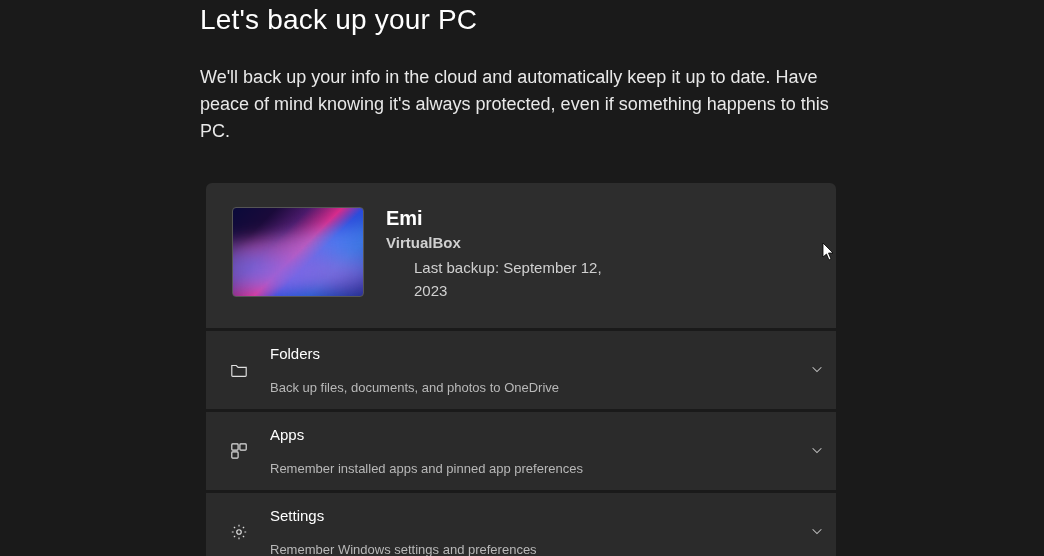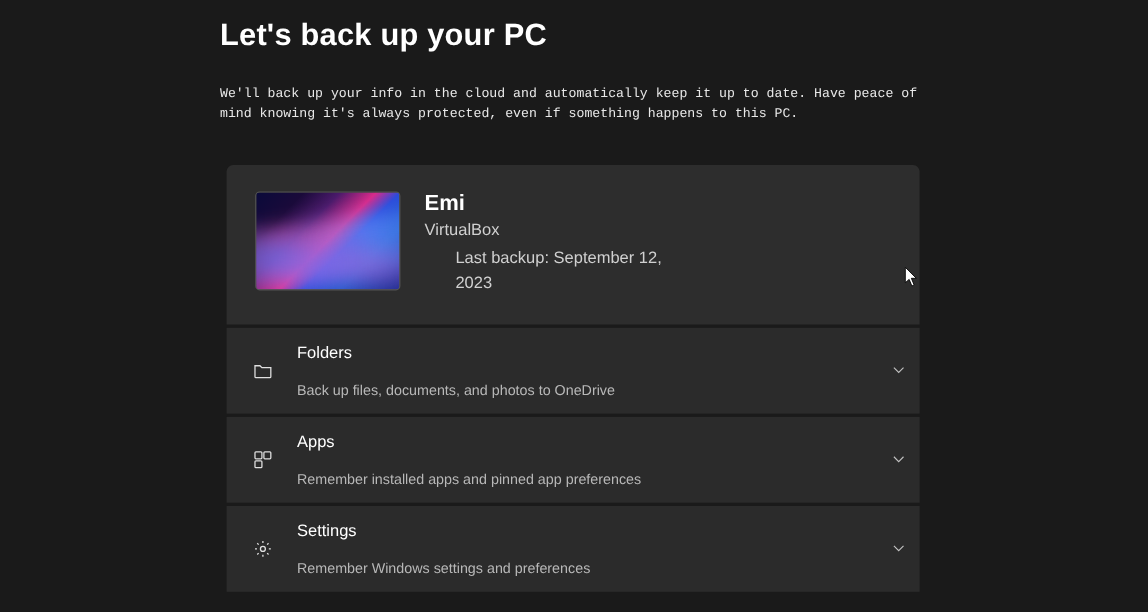--- a/index.html
+++ b/index.html
@@ -16,31 +16,30 @@
       overflow: hidden;
       position: relative;
     }
     .content {
       padding-left: 200px;
       padding-top: 0;
       padding-right: 40px;
     }
     .page-title {
       font-size: 28px;
-      font-weight: 700;
-      margin-top: 16px;
+      font-weight: 400;
+      margin-top: 4px;
       margin-bottom: 28px;
       letter-spacing: 0.2px;
     }
     .description {
-      font-size: 12px;
+      font-size: 18px;
       line-height: 1.5;
       color: #e8e8e8;
       max-width: 640px;
-      font-family: Liberation Mono, monospace;
     }
     .privacy-link {
       display: inline-block;
       font-size: 15px;
       color: #e8e8e8;
       border: 1px solid #ffffff;
       padding: 2px 6px;
       margin-top: 4px;
       cursor: pointer;
     }
@@ -96,20 +95,21 @@
     }
     .device-name {
       font-size: 20px;
       font-weight: 600;
       margin-bottom: 4px;
     }
     .device-type {
       font-size: 15px;
       color: #d0d0d0;
       margin-bottom: 6px;
+      font-weight: bold;
     }
     .device-backup {
       font-size: 15px;
       color: #d0d0d0;
       line-height: 1.5;
       margin-left: 28px;
     }
     .option-row {
       background: #2b2b2b;
       padding: 14px 10px 14px 22px;

